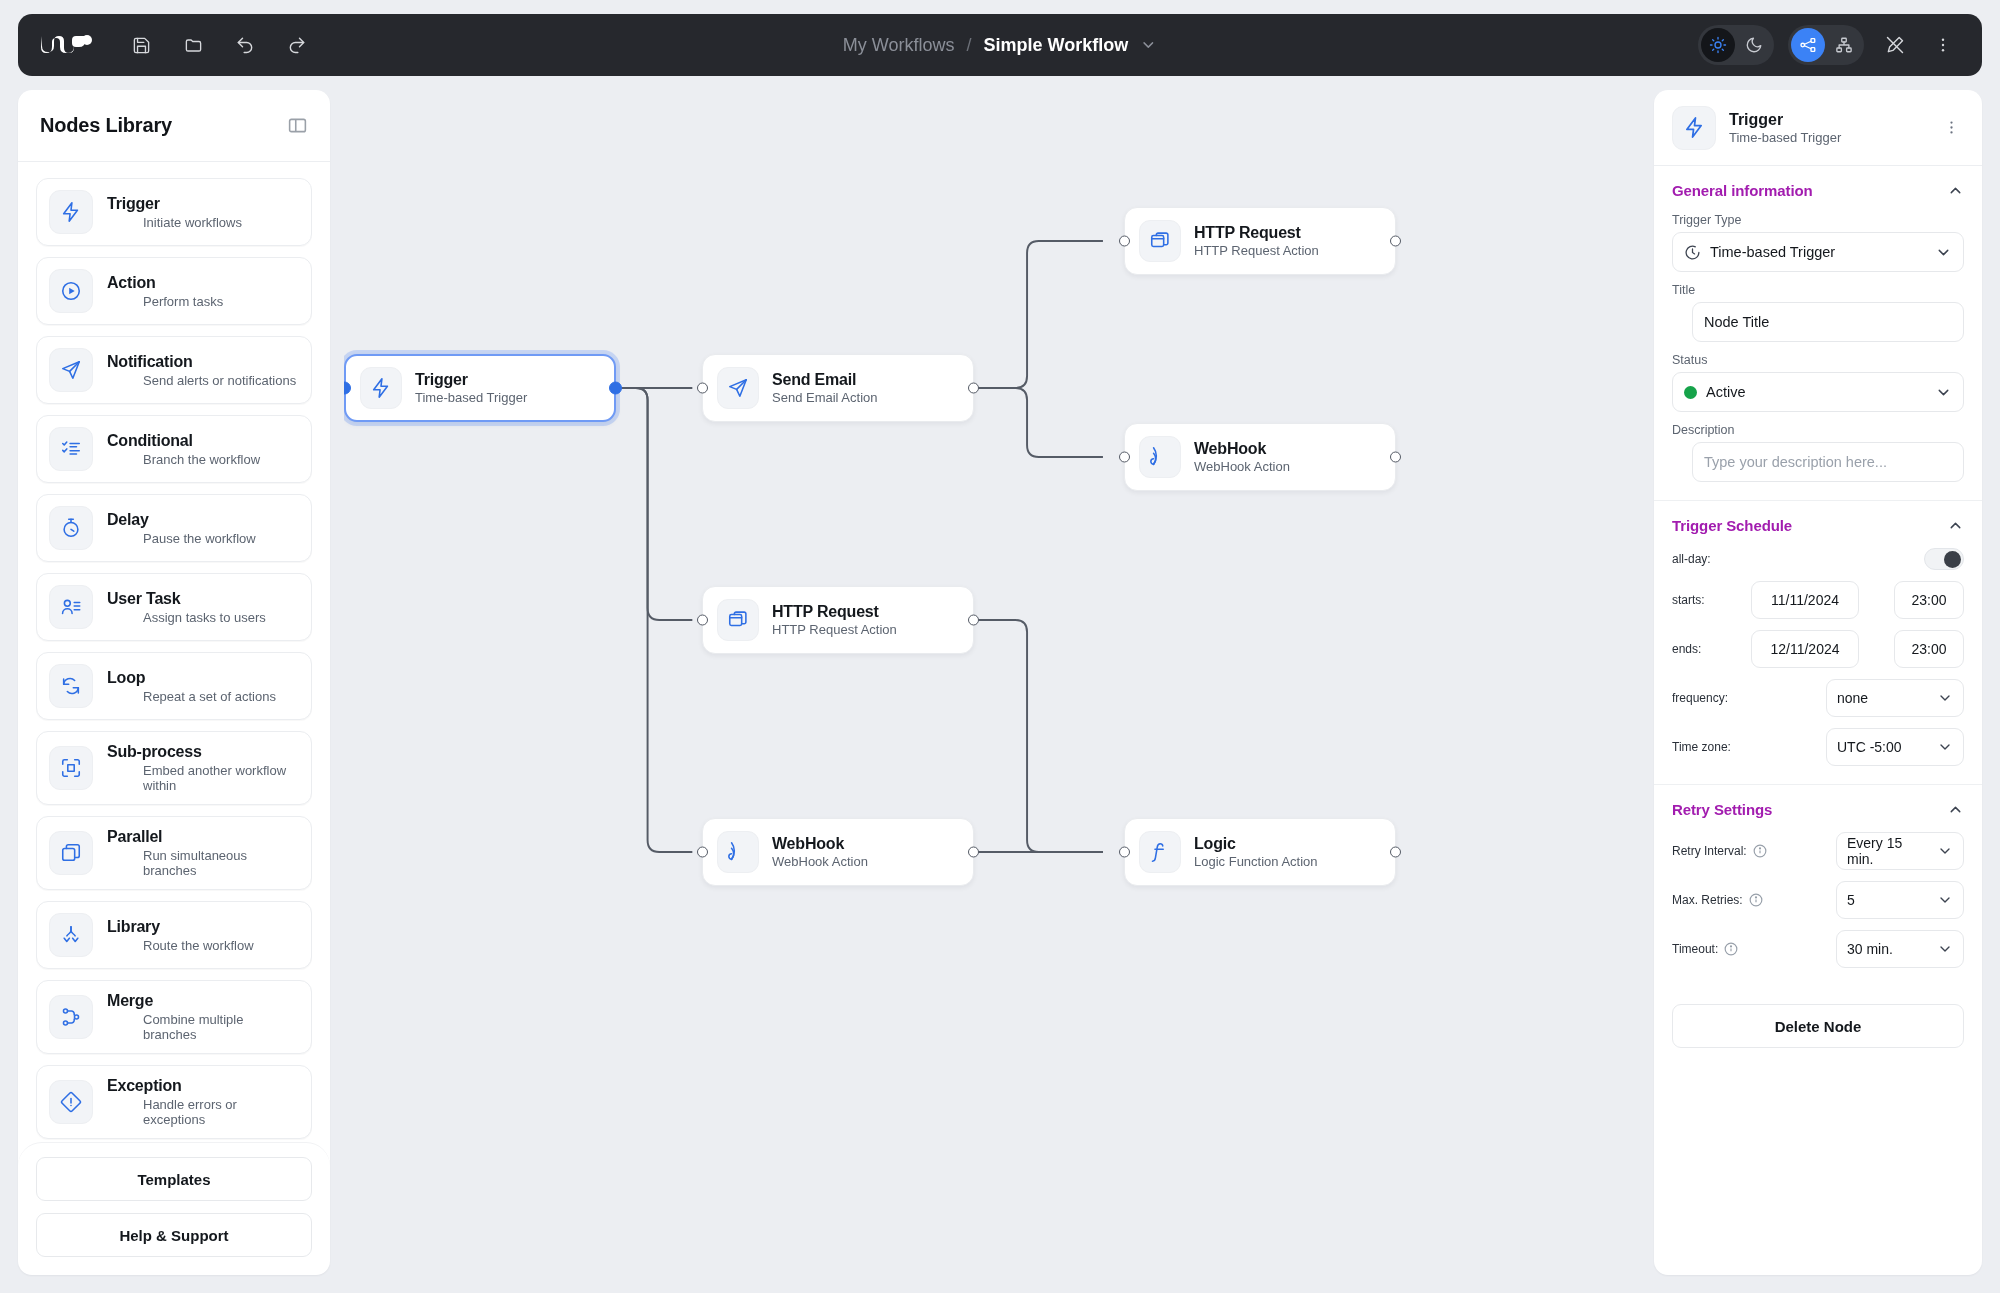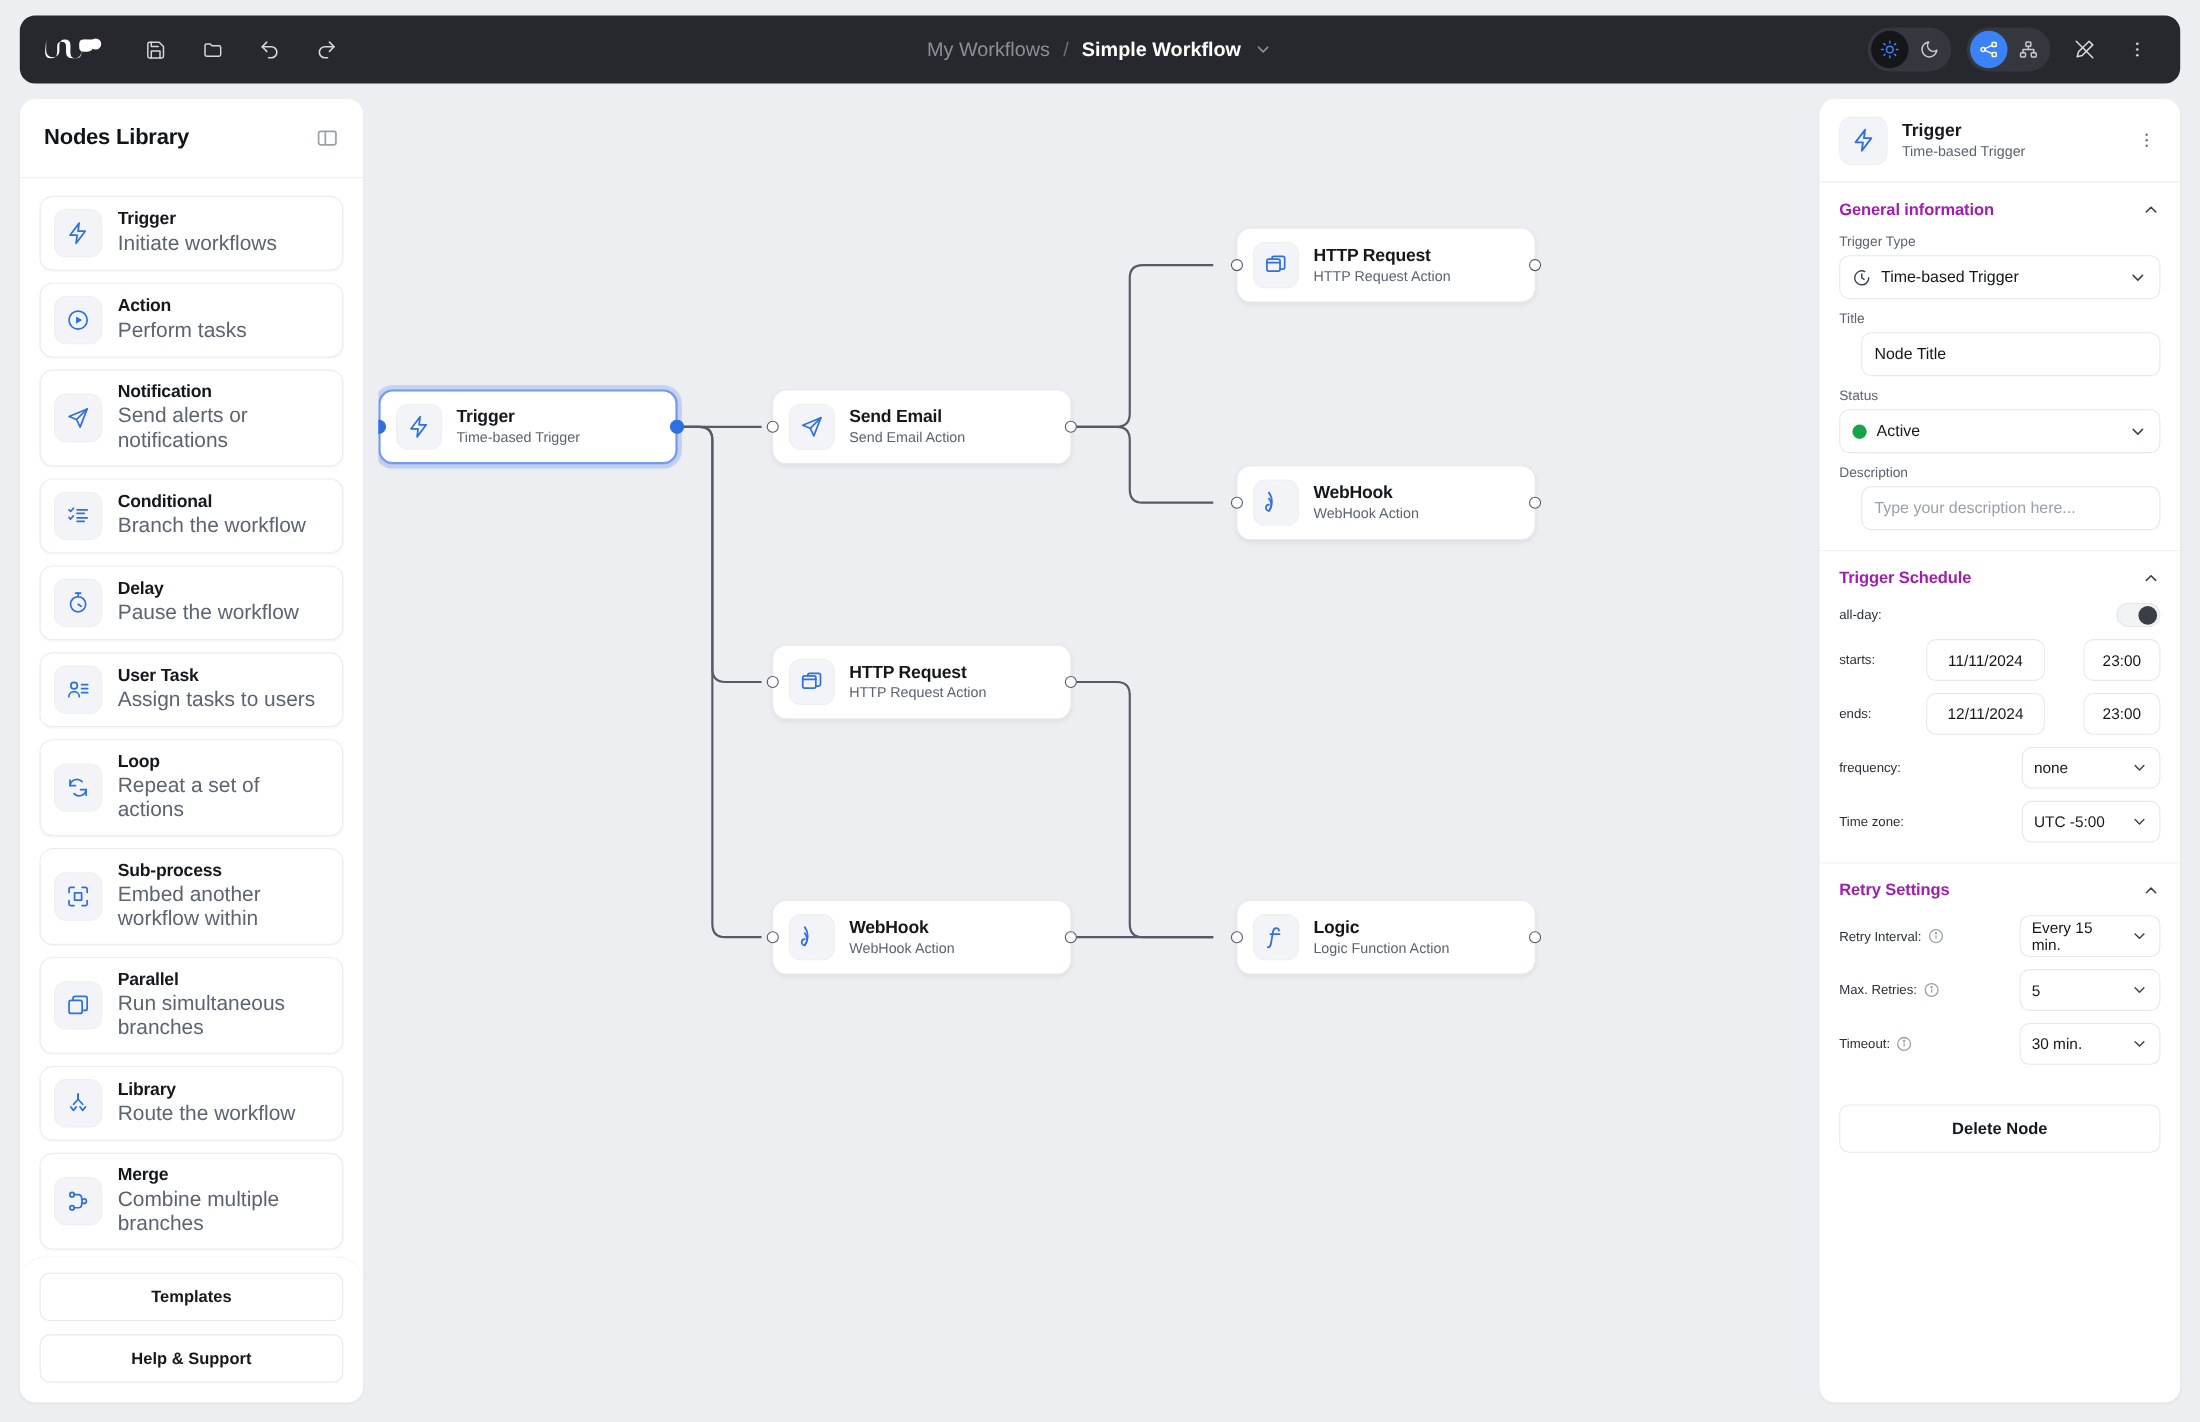--- a/index.html
+++ b/index.html
@@ -111,21 +111,21 @@
   .node-ico {
     width: 44px; height: 44px; flex: none;
     border-radius: 11px;
     background: #f2f4f7;
     border: 1px solid #edeff2;
     display: flex; align-items: center; justify-content: center;
     color: #2f6fe4;
   }
   .node-tx { display: flex; flex-direction: column; gap: 2px; min-width: 0; }
   .node-name { font-size: 16px; font-weight: 700; color: #14181d; letter-spacing: -.2px; }
-  .node-desc { font-size: 19px; color: #5c6470; }
+  .node-desc { font-size: 13px; color: #5c6470; margin-left: 36px; }
   .sb-foot {
     flex: none; padding: 14px 18px 18px 18px;
     display: flex; flex-direction: column; gap: 12px;
     border-top: 1px solid #f1f2f4;
     border-radius: 24px;
   }
   .sb-btn {
     height: 44px; border: 1px solid #e7e9ec; border-radius: 9px;
     background: #fff; cursor: pointer;
     display: flex; align-items: center; justify-content: center;
@@ -244,21 +244,21 @@
     background: #3a3f47;
   }
   .date-ctl {
     height: 38px; border: 1px solid #e6e8eb; border-radius: 9px;
     display: flex; align-items: center; justify-content: center;
     font-size: 14px; color: #14181d; cursor: pointer; background: #fff;
   }
   .w-date { width: 108px; }
   .w-time { width: 70px; margin-left: 27px; }
   .sel-ctl {
-    height: 38px; width: 126px; flex: none;
+    height: 38px; width: 138px; flex: none;
     border: 1px solid #e6e8eb; border-radius: 9px; background: #fff;
     display: flex; align-items: center; padding: 0 10px; gap: 8px;
     font-size: 14px; color: #14181d; cursor: pointer;
   }
   .sel-ctl .val { flex: 1; }
   .sel-ctl.narrow { width: 128px; }
   .pn-foot { flex: none; padding: 18px; }
   .del-btn {
     width: 100%; height: 44px;
     border: 1px solid #e7e9ec; border-radius: 9px; background: #fff;

